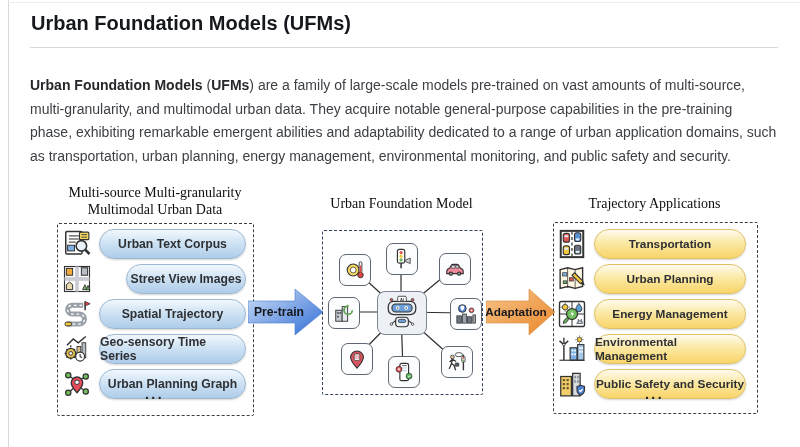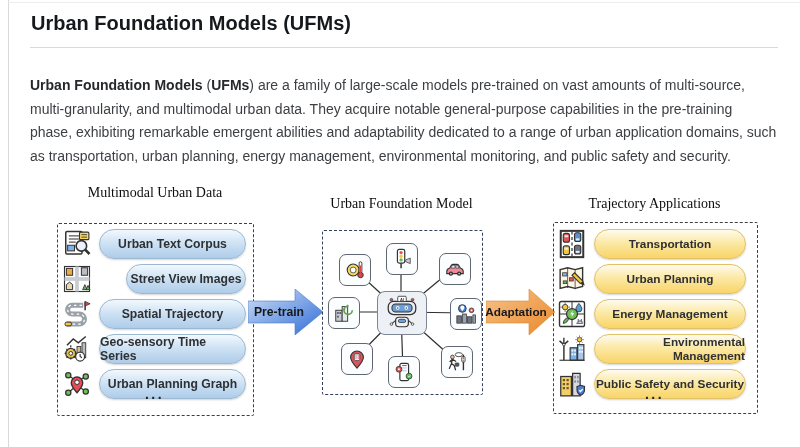--- a/index.html
+++ b/index.html
@@ -12,21 +12,21 @@
   .intro{position:absolute;left:30px;top:60px;width:747px;font-size:14px;line-height:23.5px;color:#3c3f43;}
   .intro b{color:#26282b;}
   .serif{font-family:"Liberation Serif",serif;color:#0d0d0d;}
   .grp-title{position:absolute;text-align:center;font-size:14px;line-height:17px;}
   .dash-box{position:absolute;border:1.5px dashed #3f3f3f;border-radius:2px;background:transparent;}
   .dash-box.mid{border-color:#33415e;}
   .row{position:absolute;display:flex;align-items:center;gap:7px;height:32px;}
   .pill{height:28px;border-radius:15px;display:flex;align-items:center;justify-content:center;
         box-shadow:0 1px 2px rgba(0,0,0,0.18);font-size:12.2px;color:#2e3033;font-weight:bold;}
   .pill.blue{flex:1;background:linear-gradient(180deg,#f2f8fd 0%,#cfe3f4 45%,#aecce9 100%);border:1px solid #9db9d2;}
-  .pill.yellow{width:150px;background:linear-gradient(180deg,#fefbee 0%,#fbe9a6 45%,#f9d468 100%);border:1px solid #dfc268;font-size:11.8px;text-align:right;}
+  .pill.yellow{width:150px;background:linear-gradient(180deg,#fefbee 0%,#fbe9a6 45%,#f9d468 100%);border:1px solid #dfc268;font-size:11.8px;}
   .dots{position:absolute;text-align:center;font-size:14px;font-weight:900;letter-spacing:2.5px;color:#222;}
   .mnode{position:absolute;width:30px;height:30px;background:#fcfdfe;border:1px solid #5f6773;border-radius:7px;
          display:flex;align-items:center;justify-content:center;}
   .mnode.center{width:48px;height:42px;background:#edf0f4;border-color:#7d8694;border-radius:8px;}
   .arrow-label{position:absolute;text-align:center;font-size:12.2px;font-weight:600;color:#16181d;line-height:16px;}
   .abs{position:absolute;}
   svg{display:block;}
 </style>
 </head>
 <body>
@@ -34,20 +34,21 @@
 <div id="page">
   <div class="edge-left"></div>
   <div class="edge-top"></div>
 
   <h1 class="page-title">Urban Foundation Models (UFMs)</h1>
   <div class="title-rule"></div>
 
   <p class="intro"><b>Urban Foundation Models</b><span> (</span><b>UFMs</b><span>) are a family of large-scale models pre-trained on vast amounts of multi-source, multi-granularity, and multimodal urban data. They acquire notable general-purpose capabilities in the pre-training phase, exhibiting remarkable emergent abilities and adaptability dedicated to a range of urban application domains, such as transportation, urban planning, energy management, environmental monitoring, and public safety and security.</span></p>
 
   <div class="grp-title serif" style="left:55px;top:184px;width:200px;">
+    <div>Multi-source Multi-granularity</div>
     <div>Multimodal Urban Data</div>
   </div>
   <div class="dash-box" style="left:57px;top:223px;width:195px;height:191px;"></div>
 
   <div class="row" style="left:62px;top:228px;width:184px;">
     <span>
       <svg width="30" height="30" viewBox="0 0 24 24">
           <rect x="3" y="2" width="13" height="18" rx="1" fill="#fff" stroke="#333" stroke-width="1.2"></rect>
           <line x1="5.5" y1="5.5" x2="13.5" y2="5.5" stroke="#555" stroke-width="1"></line>
           <line x1="5.5" y1="8" x2="13.5" y2="8" stroke="#555" stroke-width="1"></line>

